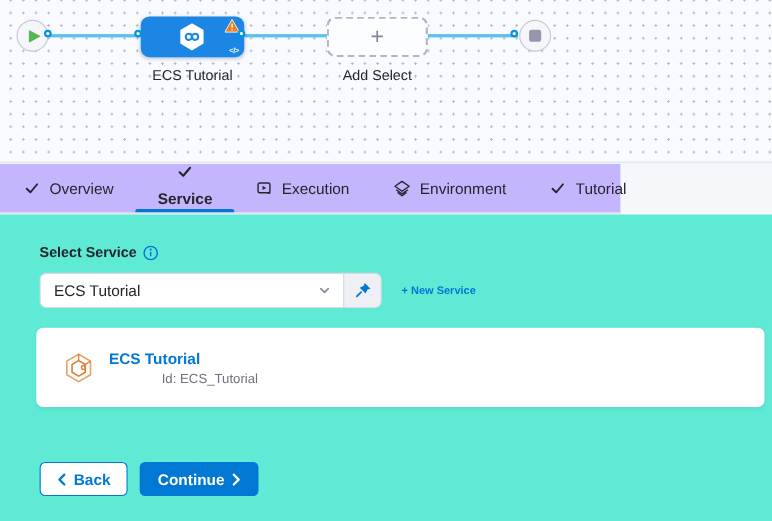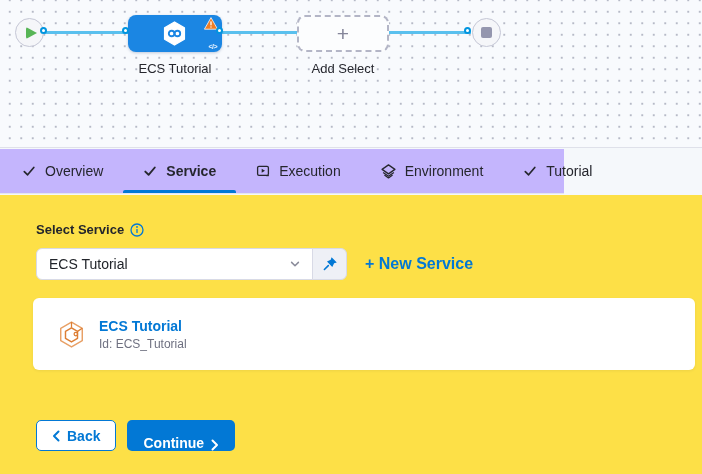--- a/index.html
+++ b/index.html
@@ -35,53 +35,53 @@
     background:#fcfdfe; border:2px dashed #b3b5c6; border-radius:8px;
     display:flex; align-items:center; justify-content:center; cursor:pointer; }
   .plus-glyph { font-size:21px; font-weight:300; color:#85869a; line-height:1; }
 
   
   .tabbar { position:absolute; left:0; top:149px; width:564px; height:45px;
     background:#c4b5fd; border-bottom:1px solid #e4e6ee; display:flex;
     align-items:stretch; justify-content:space-between; padding:0 18px 0 2px; }
   .tab { position:relative; display:flex; align-items:center; gap:9px;
     padding:0 20px; font-size:14px; color:#25262d; cursor:pointer; }
-  .tab.active { font-weight:700; }
+  .tab.active { font-weight:700;flex-direction:column; }
   .tab.active::after { content:""; position:absolute; left:0; right:0; bottom:0;
     height:3px; background:#0278d5; border-radius:2px 2px 0 0; }
   .tab svg { flex:0 0 auto; }
 
   
   .panel { position:absolute; left:0; top:195px; width:702px; height:279px;
-    background:#fde047; padding:27px 0 0 36px; }
+    background:#5eead4; padding:27px 0 0 36px; }
   .select-row { display:flex; align-items:center; gap:6px; }
   .select-label { font-size:13px; font-weight:700; color:#23252c; }
   .control-row { margin-top:11px; display:flex; align-items:center; }
   .dropdown { width:277px; height:32px; background:#fff; border:1px solid #d8dae6;
     border-radius:6px 0 0 6px; display:flex; align-items:center;
     justify-content:space-between; padding:0 11px 0 12px; cursor:pointer; }
   .dropdown-value { font-size:14px; color:#22252b; }
   .pin-btn { width:35px; height:32px; margin-left:-1px; background:#eef0f6;
     border:1px solid #d8dae6; border-radius:0 6px 6px 0; display:flex;
     align-items:center; justify-content:center; cursor:pointer; }
-  .new-service { margin-left:18px; font-size:16px; font-weight:700;
+  .new-service { margin-left:18px; font-size:10px; font-weight:700;
     color:#0278d5; cursor:pointer; }
   .service-card { margin:18px 0 0 -3px; width:662px; height:72px; background:#fff;
     border-radius:6px; box-shadow:0 1px 3px rgba(35,40,60,.07);
     display:flex; align-items:center; padding-left:24px; gap:13px; }
   .card-title { font-size:14px; font-weight:700; color:#0278d5; cursor:pointer; }
-  .card-id { font-size:12px; color:#6e7080; margin-top:3px; }
+  .card-id { font-size:12px; color:#6e7080; margin-top:3px;margin-left:48px; }
 
   
   .footer { margin-top:50px; display:flex; align-items:center; gap:11px; }
   .btn { height:31px; border-radius:5px; display:flex; align-items:center;
     gap:7px; font-size:14px; font-weight:700; cursor:pointer; }
   .btn-back { padding:4px 15px; background:#fff; border:1.5px solid #0278d5;
     color:#0278d5; }
-  .btn-continue { padding:0 16px; background:#0278d5; border:none; color:#fff;align-items:flex-end; }
+  .btn-continue { padding:0 16px; background:#0278d5; border:none; color:#fff; }
 </style>
 </head>
 <body>
 
 <div class="stage-wrap">
 
   <div class="canvas">
     <div class="connector" style="left:44px;width:84px;"></div>
     <div class="connector" style="left:222px;width:77px;"></div>
     <div class="connector" style="left:388px;width:83px;"></div>

